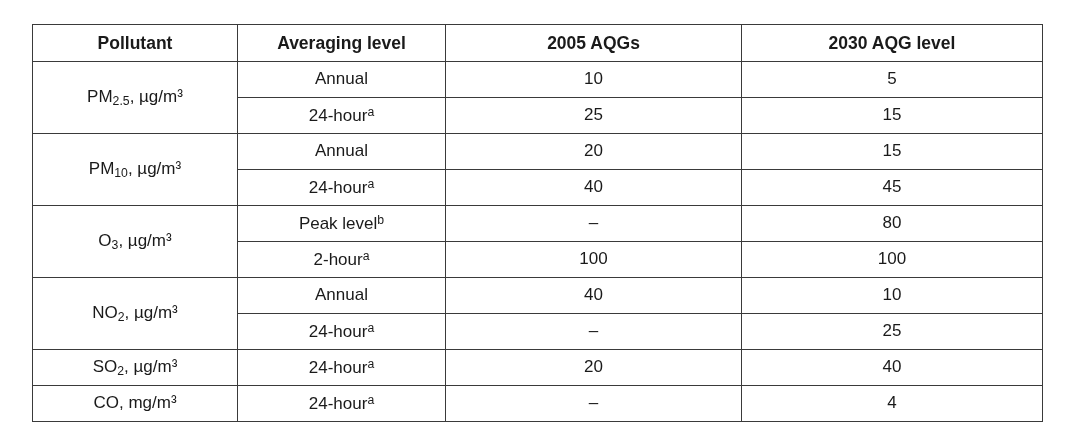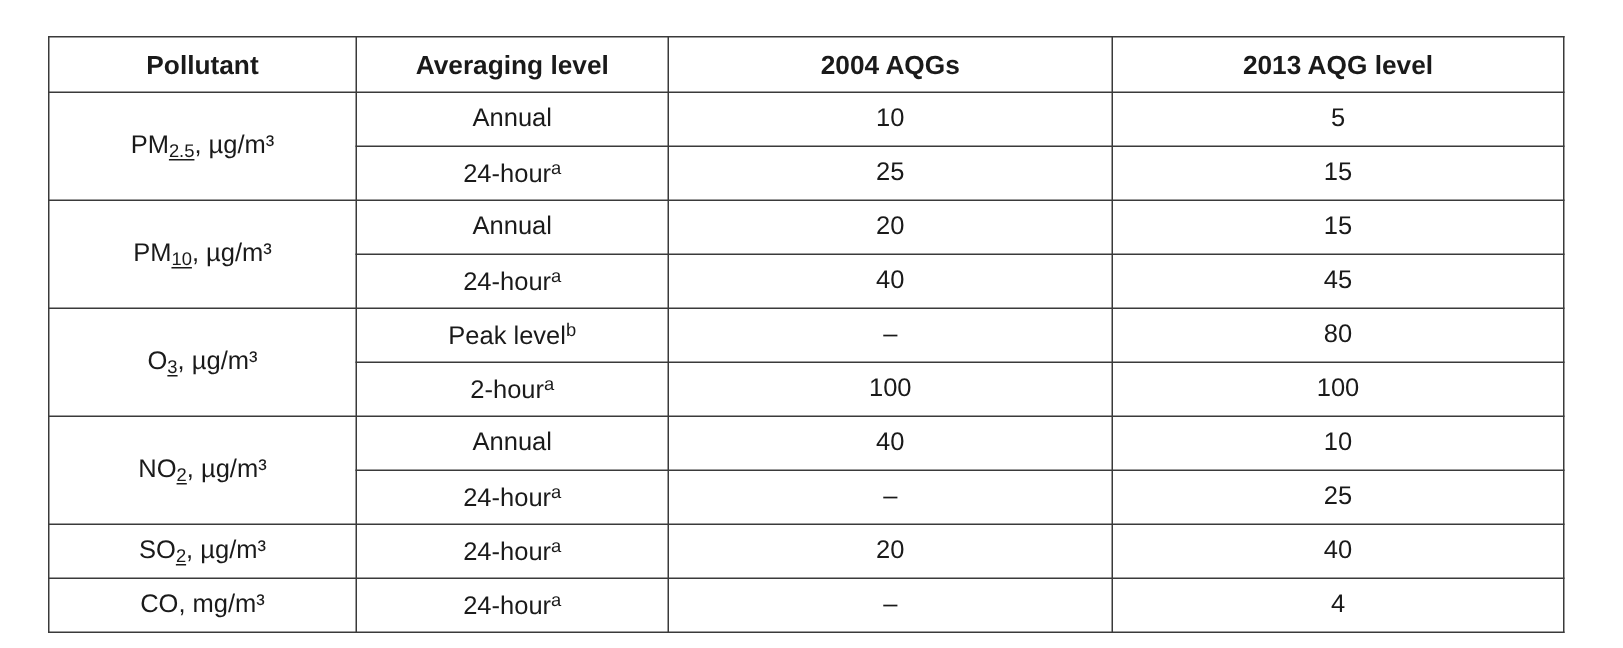--- a/index.html
+++ b/index.html
@@ -61,21 +61,20 @@
   td.avg-cell, td.val-cell {
     font-size: 17px;
   }
   
   table.aqg {
     border: 1px solid #3a3a3a;
   }
   sub {
     font-size: 0.72em;
     vertical-align: -0.22em;
-    text-decoration: underline;
   }
   .sup-letter {
     font-size: 0.72em;
     vertical-align: 0.42em;
   }
 </style>
 </head>
 <body>
 
 <div id="page">
@@ -84,22 +83,22 @@
       <colgroup>
         <col class="c-pollutant">
         <col class="c-avg">
         <col class="c-2005">
         <col class="c-2021">
       </colgroup>
       <thead>
         <tr>
           <th>Pollutant</th>
           <th>Averaging level</th>
-          <th>2004 AQGs</th>
-          <th>2013 AQG level</th>
+          <th>2005 AQGs</th>
+          <th>2030 AQG level</th>
         </tr>
       </thead>
       <tbody id="table-body">
           <tr>
             <td class="pollutant-cell" rowspan="2"><span>PM</span><sub>2.5</sub><span>, µg/m³</span></td>
             <td class="avg-cell"><span>Annual</span></td>
             <td class="val-cell">10</td>
             <td class="val-cell">5</td>
           </tr>
           <tr>

